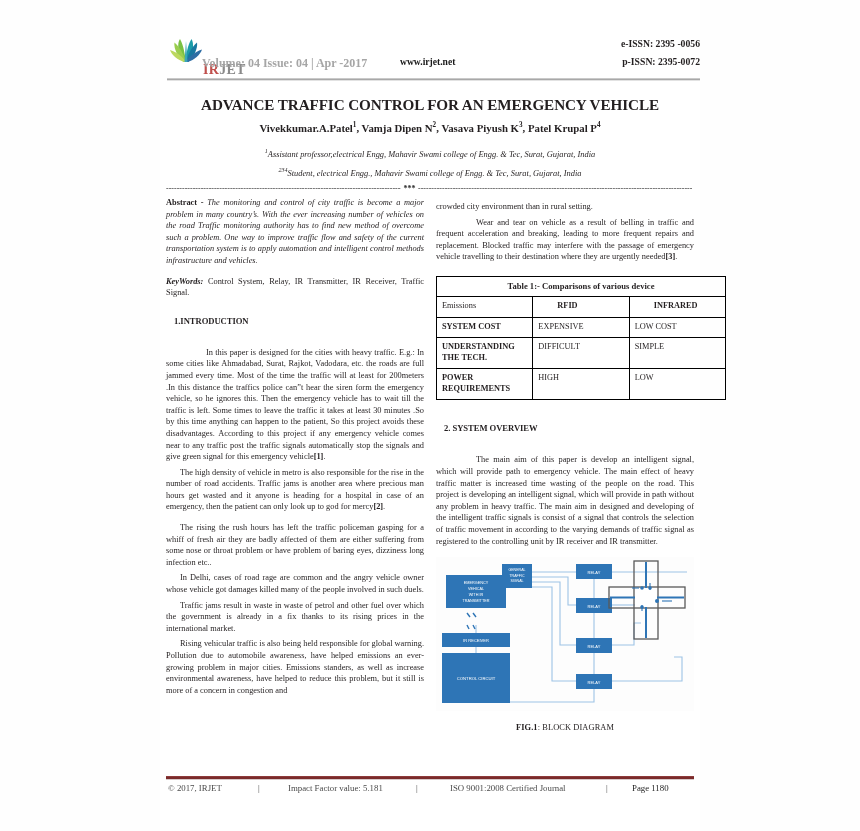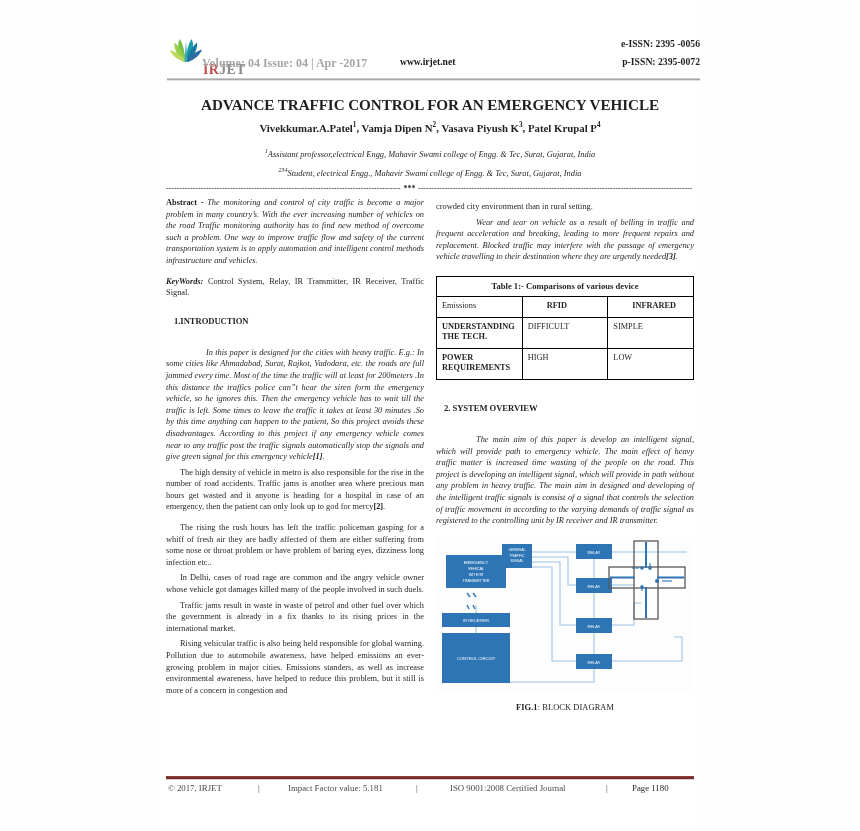--- a/index.html
+++ b/index.html
@@ -111,40 +111,40 @@
 
   p.body{
     margin:4px 0 0 0;
     font-size:8.35px;
     line-height:11.6px;
     text-align:justify;
     text-justify:inter-word;
     hyphens:none;
   }
   p.ind{text-indent:14px;}
-  p.ind-big{text-indent:40px;font-style:italic;}
+  p.ind-big{text-indent:40px;}
   .gap{height:9px;}
   .gap-s{height:5px;}
 
   .abstract{
     font-style:italic;font-size:8.35px;line-height:11.6px;
     text-align:justify;margin:0;
   }
   .abstract b{font-style:normal;}
   .kw{
     font-size:8.35px;line-height:11.6px;text-align:justify;margin:0;
   }
   .kw b{font-style:italic;}
   h2.sec{
     margin:8px;font-size:8.6px;font-weight:bold;letter-spacing:-.05px;
   }
 
   
   .tbl{
-    border-collapse:collapse;width:258px;margin:0;
+    border-collapse:collapse;width:290px;margin:0;
     table-layout:fixed;
   }
   .tbl td{
     border:1.1px solid #000;
     padding:4px 5px 5px 5px;
     font-size:8.3px;
     vertical-align:top;
     line-height:10.5px;
   }
   .tbl td.cap{
@@ -259,20 +259,25 @@
 
     <table class="tbl">
       <tbody>
             <tr>
         <td class="cap" colspan="3">Table 1:- Comparisons of various  device</td>
       </tr>
       <tr>
         <td class="c1 pm">Emissions</td>
         <td class="c2 hd">RFID</td>
         <td class="c3 hd">INFRARED</td>
+      </tr>
+      <tr>
+        <td class="c1 lbl">SYSTEM COST</td>
+        <td class="c2">EXPENSIVE</td>
+        <td class="c3">LOW COST</td>
       </tr>
       <tr>
         <td class="c1 lbl">UNDERSTANDING THE TECH.</td>
         <td class="c2">DIFFICULT</td>
         <td class="c3">SIMPLE</td>
       </tr>
       <tr>
         <td class="c1 lbl">POWER REQUIREMENTS</td>
         <td class="c2">HIGH</td>
         <td class="c3">LOW</td>

